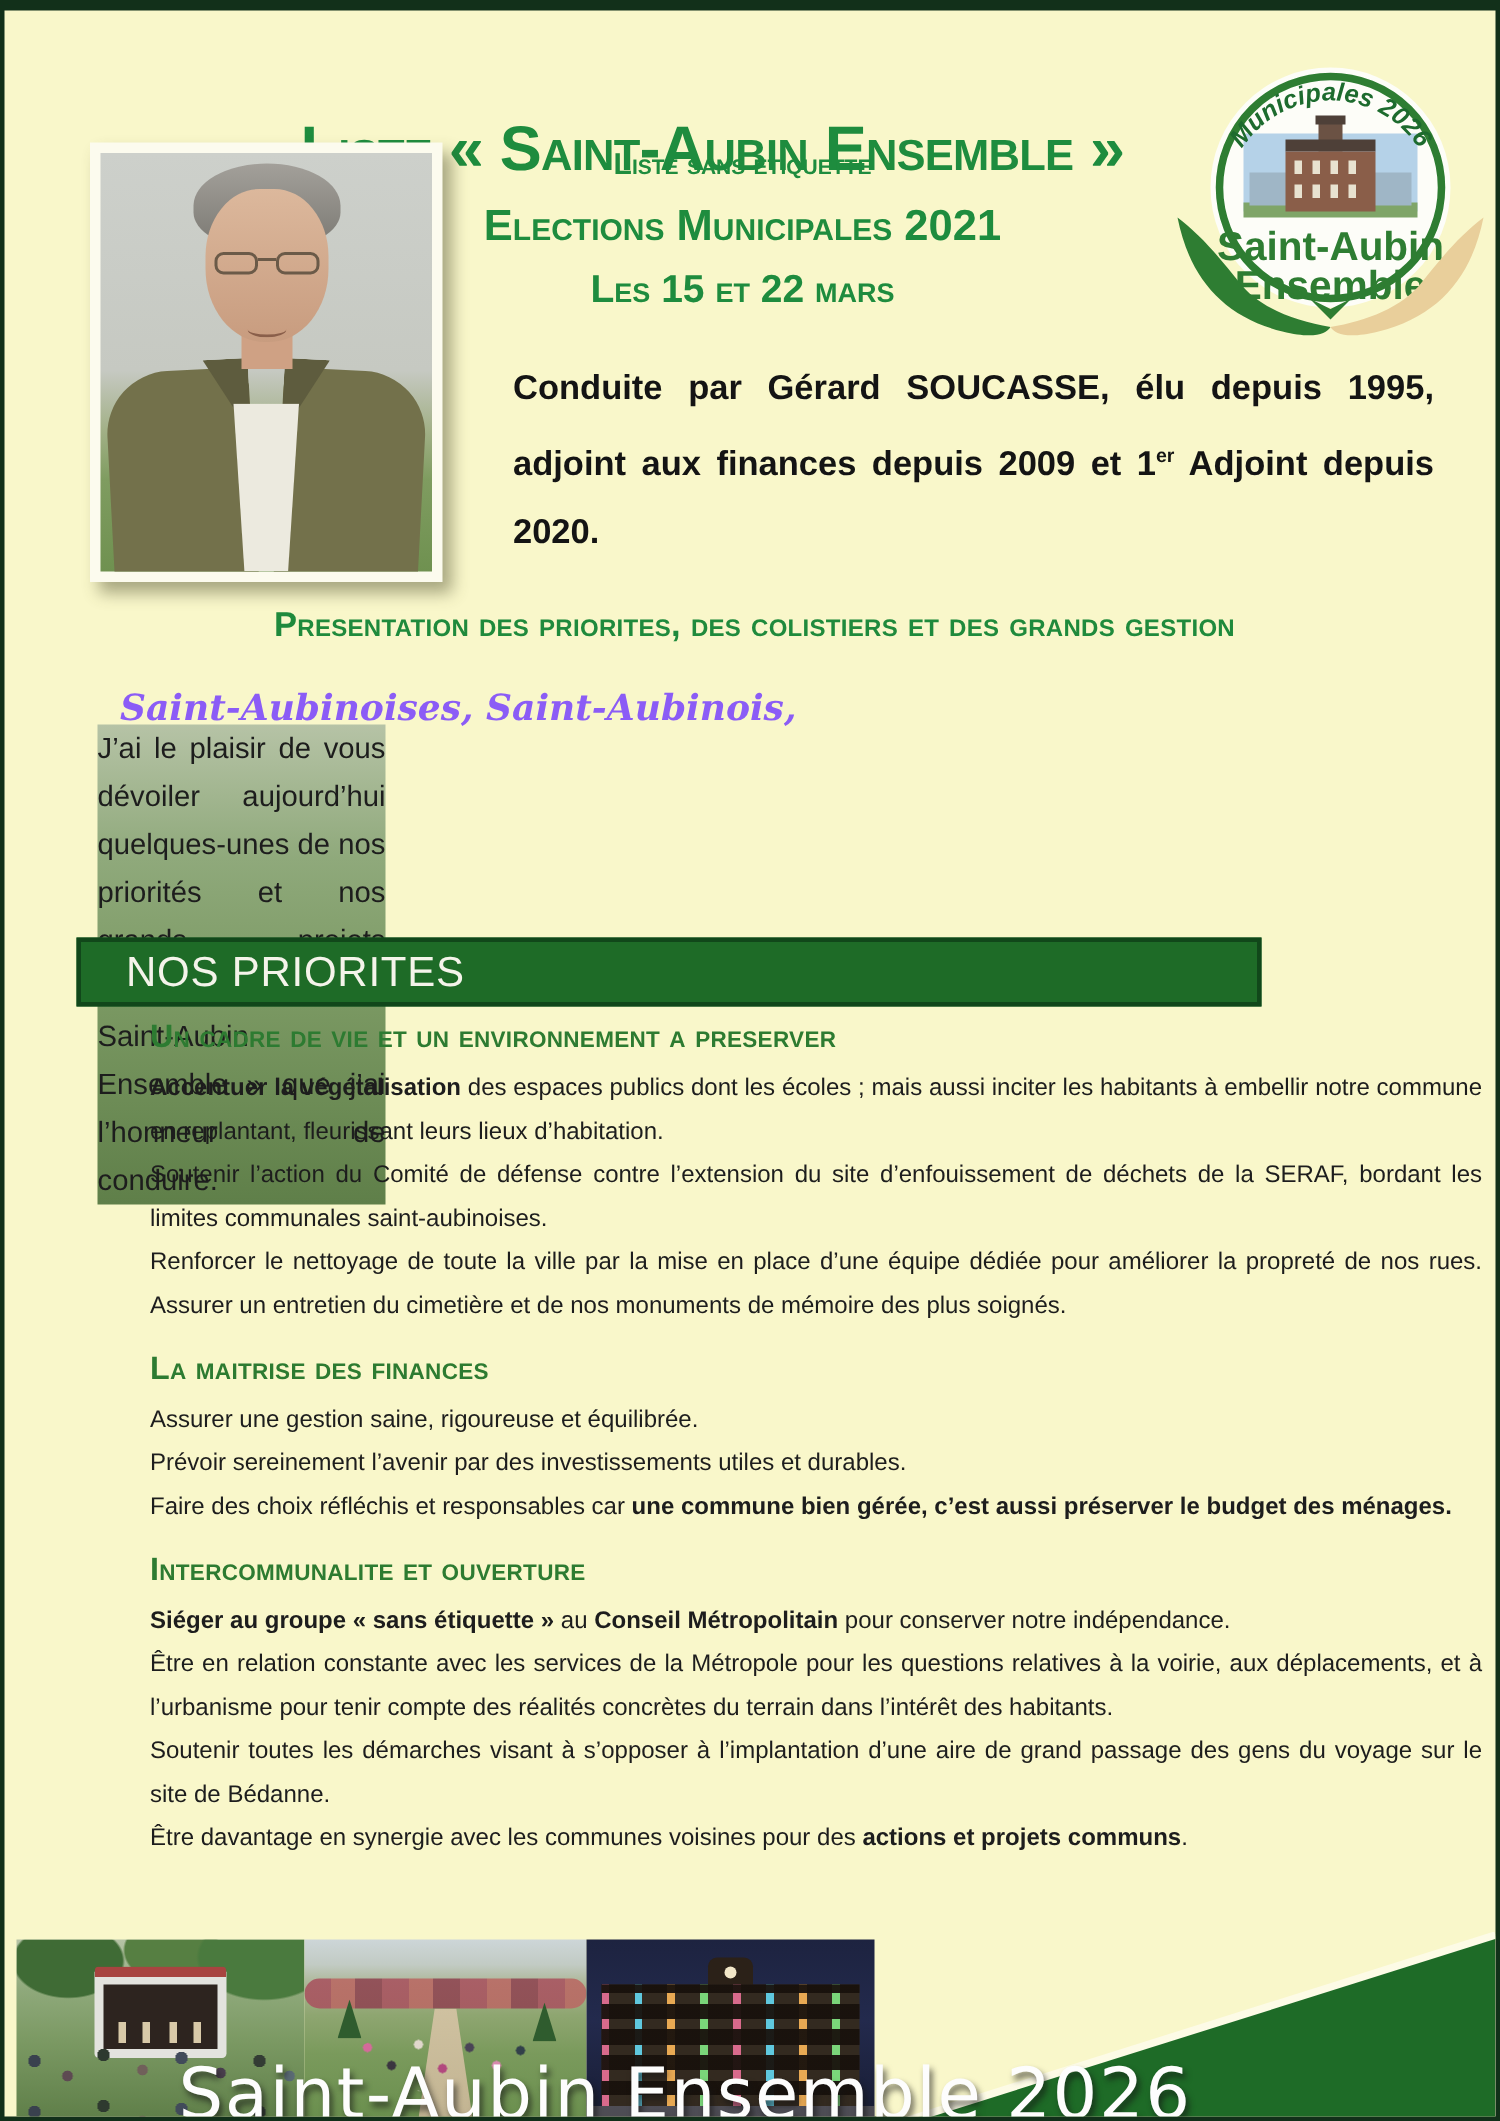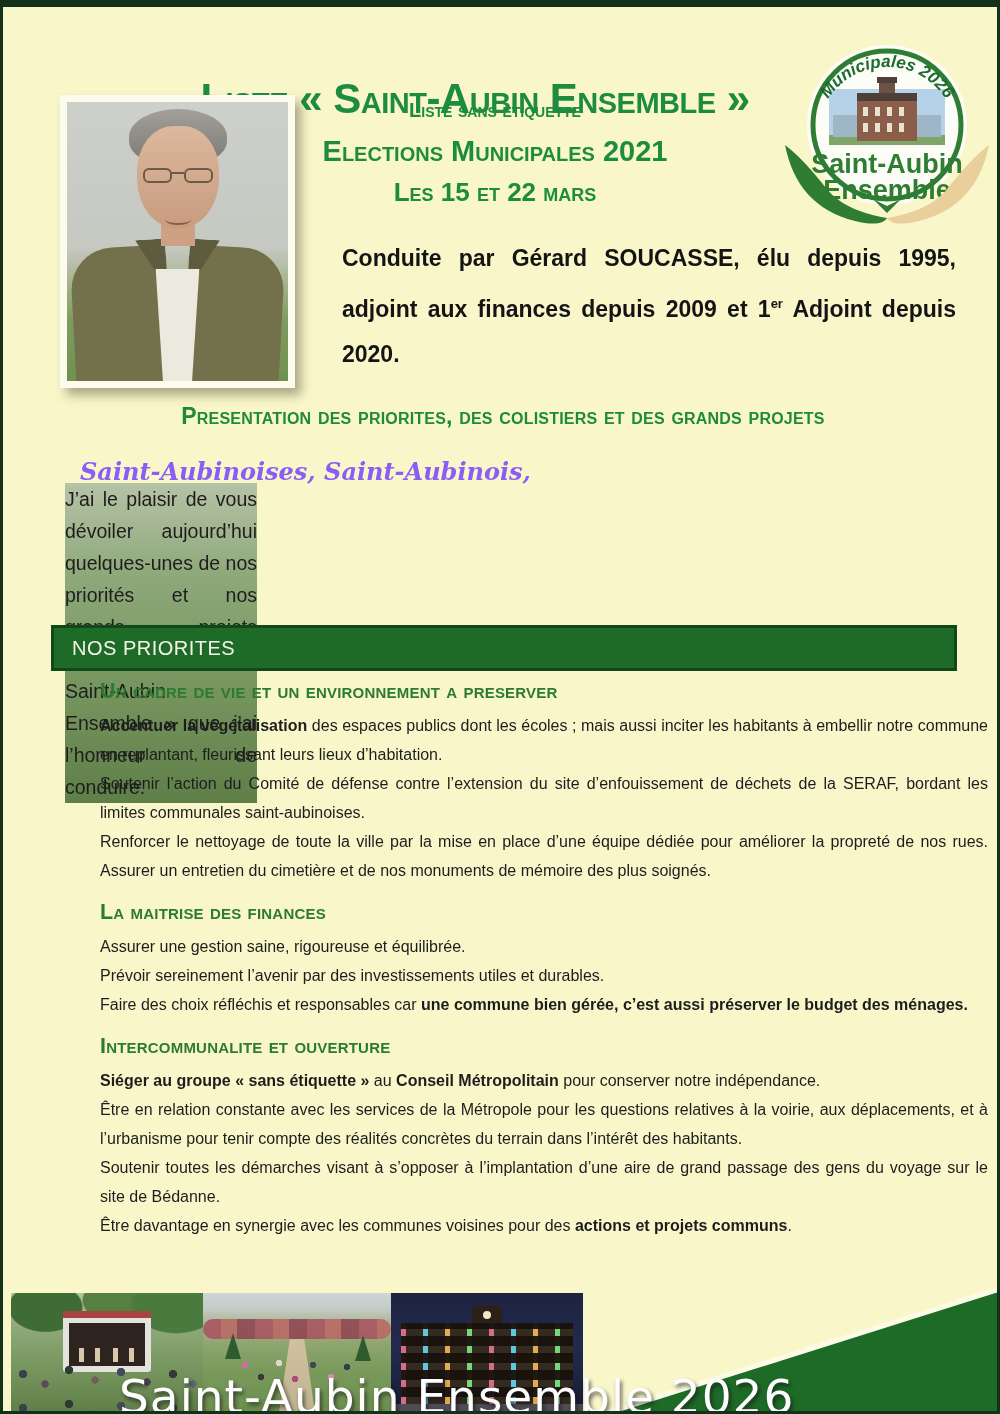--- a/index.html
+++ b/index.html
@@ -60,23 +60,23 @@
   }
   .salutation{
     position:absolute;left:63px;top:436px;margin:14px;
     font-family:"DejaVu Serif", serif;font-style:italic;font-weight:bold;font-size:24px;color:#8b5cf6;
   }
   .intro-p{position:absolute;left:62px;width:886px;margin:0;font-size:19.5px;line-height:32px;color:#1d1d1d;text-align:justify;}
   .intro-p.p1{top:476px;}
   .intro-p.p2{top:543px;}
   
   .banner{
-    position:absolute;left:48px;top:618px;width:906px;height:46px;box-sizing:border-box;
+    position:absolute;left:48px;top:618px;width:790px;height:46px;box-sizing:border-box;
     background:#1e6b27;border:3px solid #11471a;color:#f4f4ea;
-    font-size:20px;line-height:40px;padding-left:18px;letter-spacing:.5px;
+    font-size:28px;line-height:40px;padding-left:30px;letter-spacing:.5px;
   }
   
   .sections{position:absolute;left:60px;top:672px;width:888px;margin-left:37px;}
   .section-h{margin:15px 0 7px;font-size:21.5px;font-weight:bold;color:#2d7b31;
     font-variant:small-caps;letter-spacing:.2px;}
   .section-h.first{margin-top:0;}
   .body-p{margin:0;font-size:16px;line-height:29px;color:#1d1d1d;text-align:justify;}
   .b{font-weight:bold;}
   
   .photo-strip{position:absolute;left:8px;top:1286px;width:572px;height:119px;display:flex;}
@@ -194,21 +194,21 @@
       <rect x="118" y="86" width="5" height="9" fill="#e8e2d0"></rect>
     </g>
     <text font-family="Liberation Sans, sans-serif" font-size="17" font-weight="bold" font-style="italic" fill="#1d6b2e"><textPath href="#arcPath" startOffset="50%" text-anchor="middle">Municipales 2026</textPath></text>
     <text x="106" y="136" text-anchor="middle" font-family="Liberation Sans, sans-serif" font-size="27" font-weight="bold" fill="#2e7d32">Saint-Aubin</text>
     <text x="106" y="162" text-anchor="middle" font-family="Liberation Sans, sans-serif" font-size="27" font-weight="bold" fill="#2e7d32">Ensemble</text>
     <path d="M 4,108 C 12,148 34,174 74,184 C 94,189 103,186 106,181 C 82,177 58,168 45,151 C 33,136 20,120 4,108 Z" fill="#2e7d32"></path>
     <path d="M 208,108 C 200,148 178,174 138,184 C 118,189 109,186 106,181 C 130,177 154,168 167,151 C 179,136 192,120 208,108 Z" fill="#e9cf9b"></path>
     <path d="M 92,162 L 106,176 L 120,162 L 106,169 Z" fill="#2e7d32"></path>
   </svg>
 
-  <h2 class="pres-heading">Presentation des priorites, des colistiers et des grands projets</h2>
+  <h2 class="pres-heading">Presentation des priorites, des colistiers et des grands gestion</h2>
   <p class="salutation">Saint-Aubinoises, Saint-Aubinois,</p>
   <p class="intro-p p1">J’ai le plaisir de vous dévoiler aujourd’hui quelques-unes de nos priorités et nos grands projets proposés par la liste « Saint-Aubin Ensemble » que j’ai l’honneur de conduire.</p>
 
   <div class="banner">NOS PRIORITES</div>
 
   <div class="sections">
 
     <h3 class="section-h first">Un cadre de vie et un environnement a preserver</h3>
     <p class="body-p"><span class="b">Accentuer la végétalisation</span><span> des espaces publics dont les écoles ; mais aussi inciter les habitants à embellir notre commune en replantant, fleurissant leurs lieux d’habitation.</span></p>
     <p class="body-p"><span>Soutenir l’action du Comité de défense contre l’extension du site d’enfouissement de déchets de la SERAF, bordant les limites communales saint-aubinoises.</span></p>

